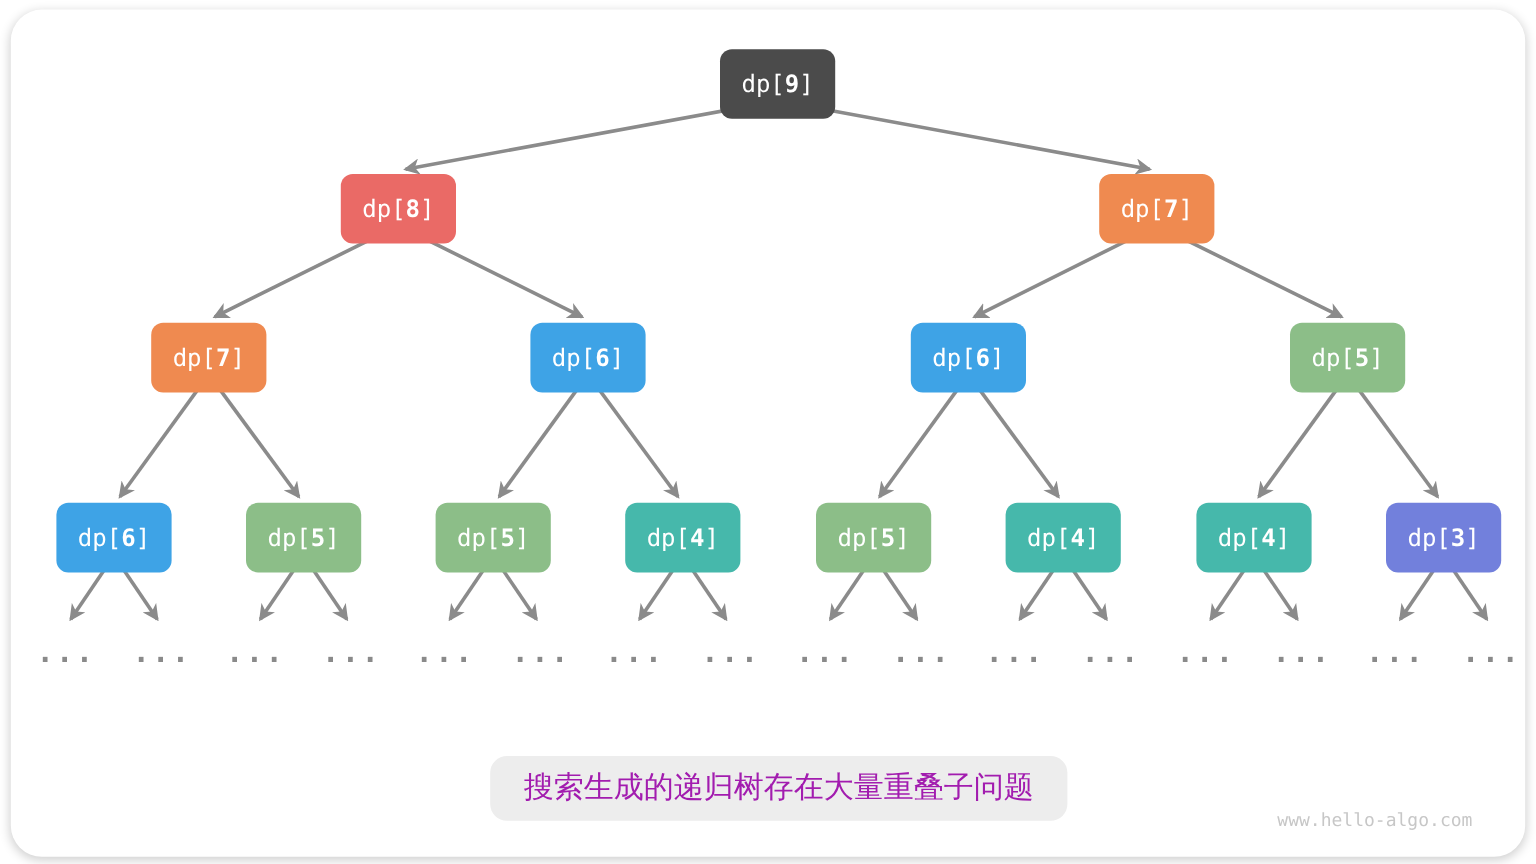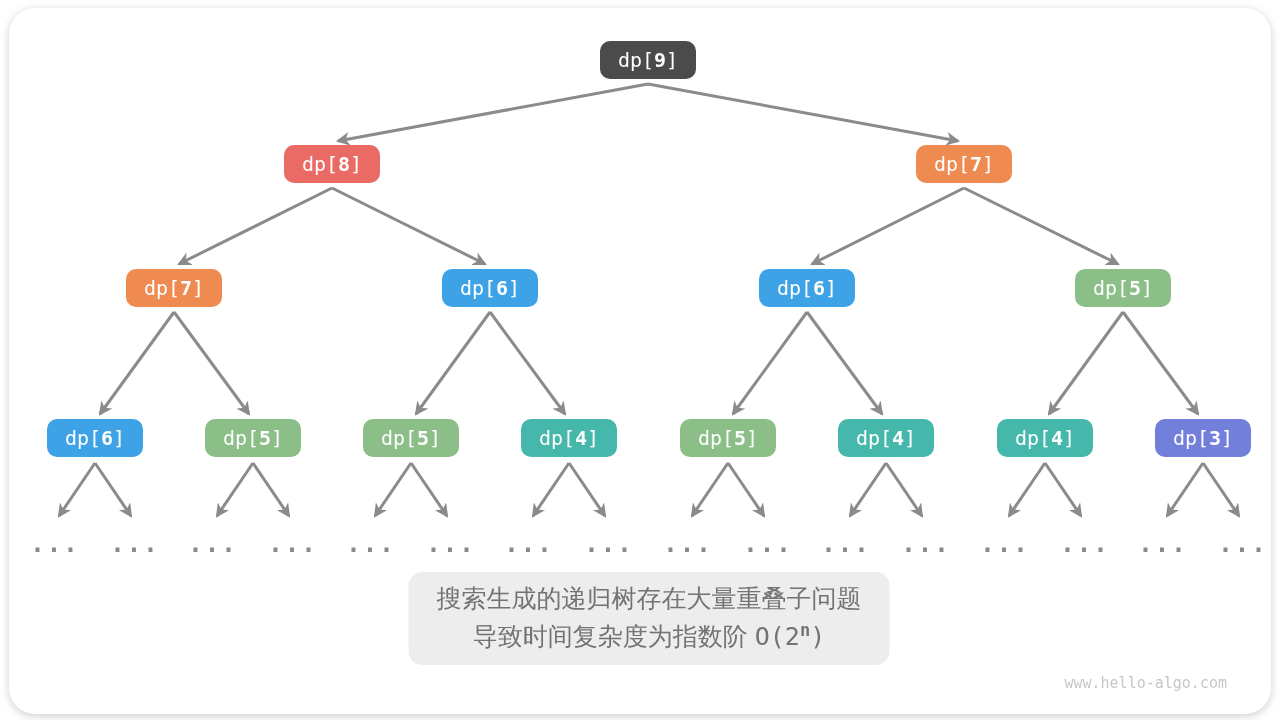--- a/index.html
+++ b/index.html
@@ -10,51 +10,51 @@
     background: #ffffff;
     border-radius: 26px;
     box-shadow: 0 2px 9px rgba(0,0,0,0.20);
   }
   .arrows {
     position: absolute; left: 0; top: 0; width: 1280px; height: 720px;
     pointer-events: none;
   }
   .node {
     position: absolute;
-    width: 96px; height: 38px;
+    width: 96px; height: 58px;
     border-radius: 10px;
     color: #ffffff;
     font-family: "DejaVu Sans Mono", monospace;
     font-size: 20px;
     display: flex; align-items: center; justify-content: center;
     letter-spacing: 0px;
   }
   .node .val { font-weight: bold; }
   .dots {
     position: absolute;
     width: 64px; top: 522px;
     text-align: center;
     font-family: "DejaVu Sans Mono", monospace;
     font-weight: bold;
     font-size: 24px;
     letter-spacing: 2px;
     color: #8a8a8a;
   }
   .caption {
     position: absolute;
-    left: 640px; top: 564px;
+    left: 640px; top: 622px;
     transform: translateX(-50%);
     background: #ededed;
     border-radius: 14px;
     padding: 10px 28px 12px 28px;
     text-align: center;
     font-family: "Liberation Sans", sans-serif;
     font-size: 25px;
     line-height: 32px;
-    color: #737373;
+    color: #a21caf;
     white-space: nowrap;
   }
   .caption .formula { font-family: "DejaVu Sans Mono", monospace; }
   .caption .formula sup { font-weight: bold; font-size: 17px; }
   .watermark {
     position: absolute;
     right: 44px; bottom: 22px;
     font-family: "DejaVu Sans Mono", monospace;
     font-size: 15px;
     color: #c7c7c7;
@@ -200,18 +200,17 @@
   <div class="dots" style="left:727px">...</div>
   <div class="dots" style="left:805px">...</div>
   <div class="dots" style="left:885px">...</div>
   <div class="dots" style="left:964px">...</div>
   <div class="dots" style="left:1044px">...</div>
   <div class="dots" style="left:1122px">...</div>
   <div class="dots" style="left:1202px">...</div>
 
   <div class="caption">
     <div>搜索生成的递归树存在大量重叠子问题</div>
-    <div><span>导致时间复杂度为指数阶 </span><span class="formula"><span>O(2</span><sup>n</sup><span>)</span></span></div>
   </div>
 
   <div class="watermark">www.hello-algo.com</div>
 
 </div>
 
 </body></html>

